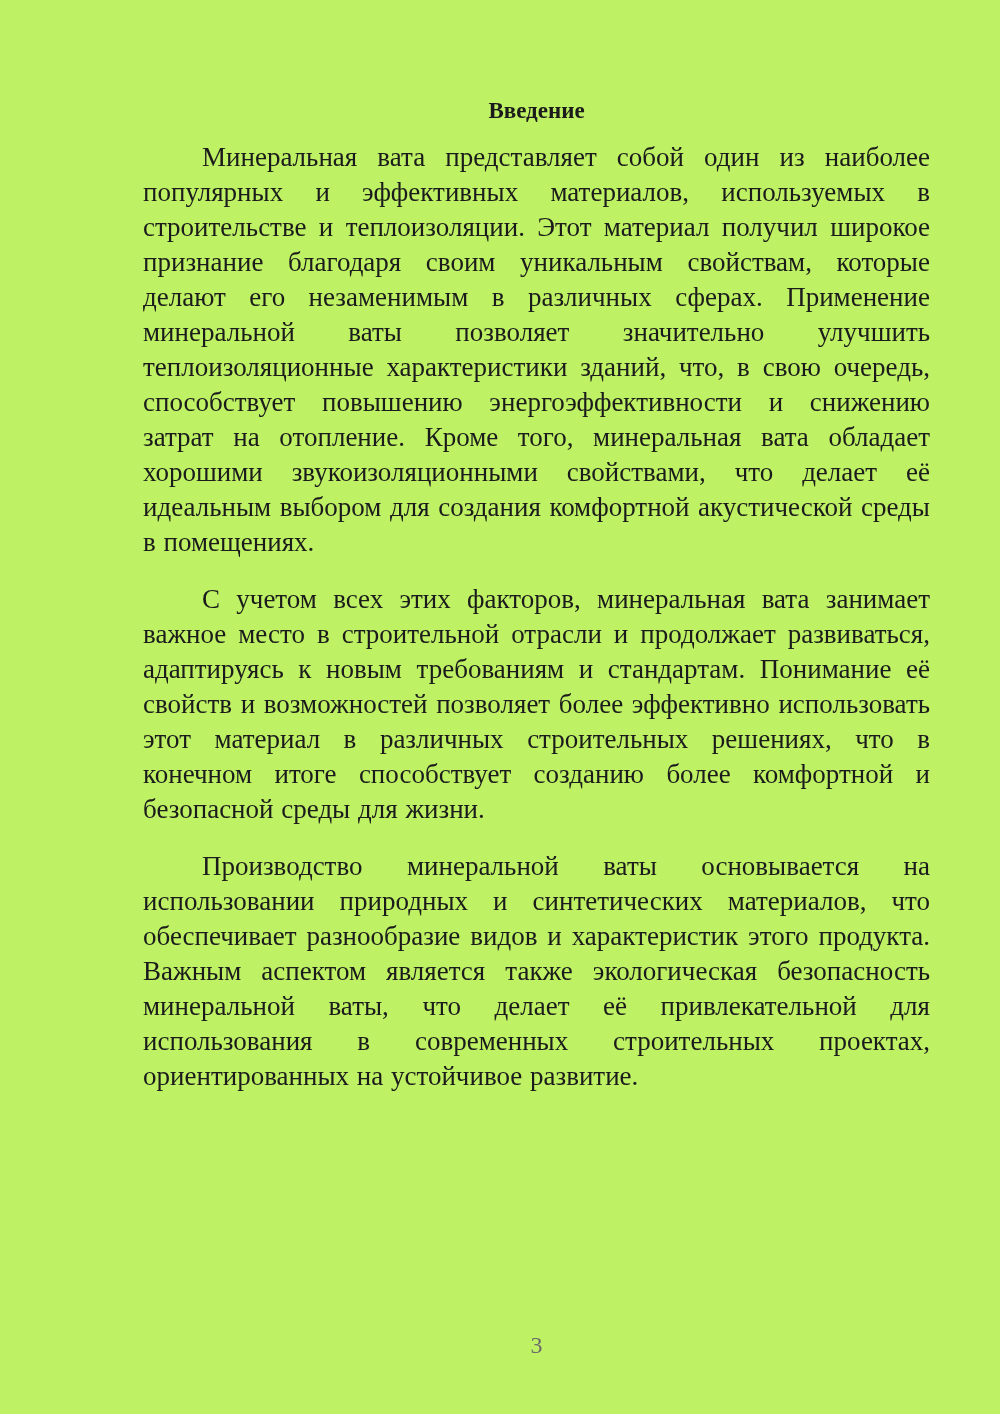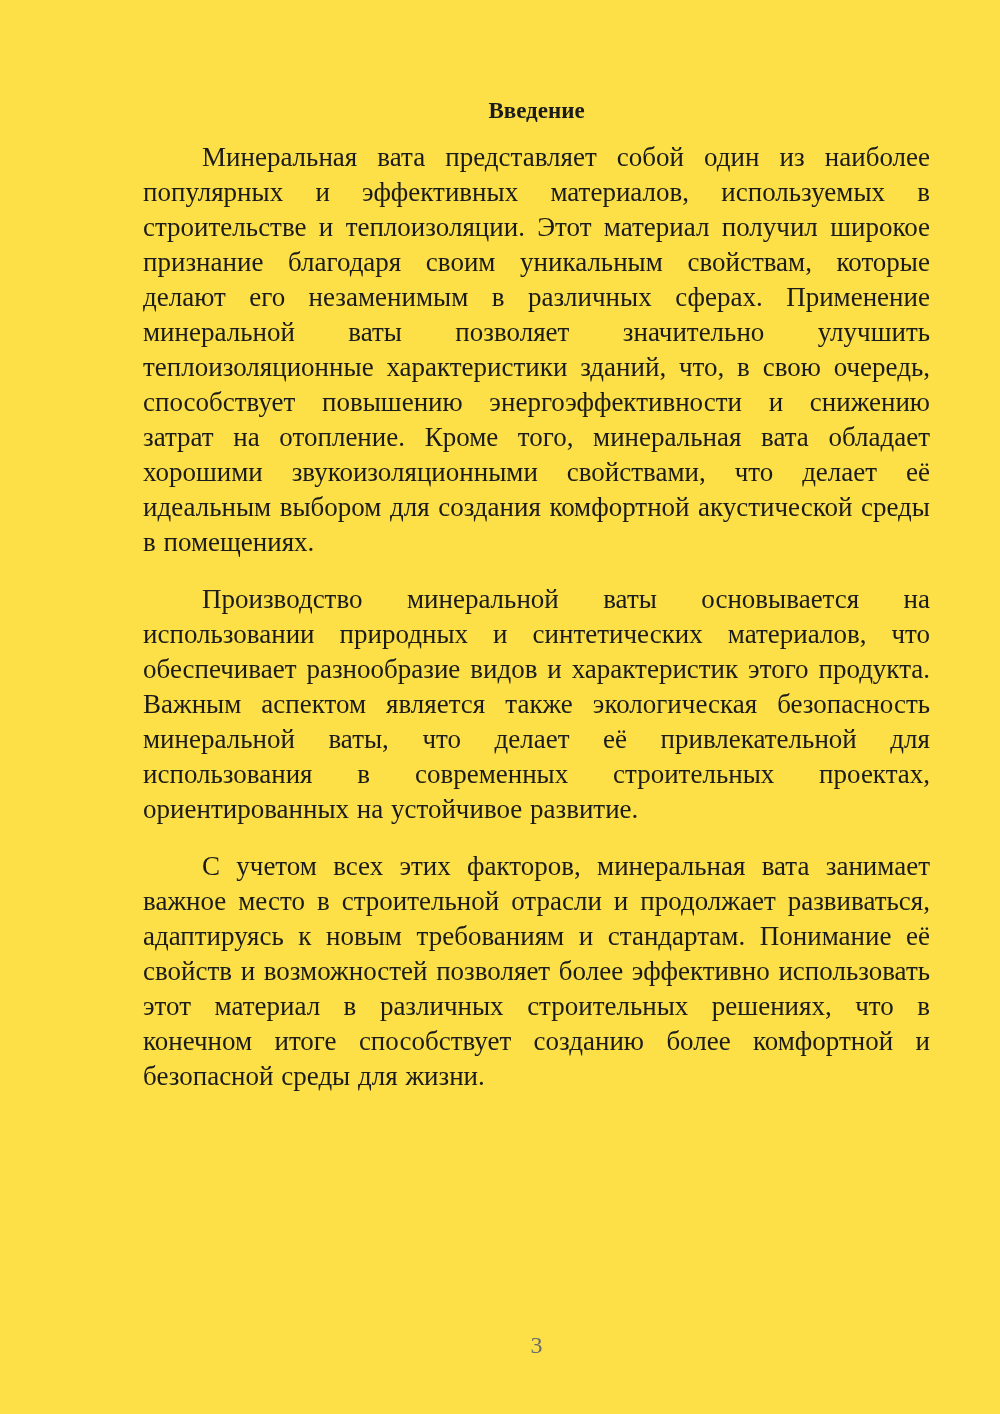--- a/index.html
+++ b/index.html
@@ -4,21 +4,21 @@
 <style>
   html, body {
     margin: 0;
     padding: 0;
     background: #ffffff;
   }
   .page {
     position: relative;
     width: 1000px;
     height: 1414px;
-    background: #fde047;
+    background: #bef264;
     overflow: hidden;
     font-family: "Liberation Serif", "DejaVu Serif", serif;
     color: #1b1b1b;
   }
   .content {
     position: absolute;
     top: 93px;
     left: 143px;
     width: 787px;
   }
@@ -52,18 +52,18 @@
   }
 </style>
 </head>
 <body>
 
 <div class="page">
   <div class="content">
     <h1 class="doc-title">Введение</h1>
     <div class="doc-body">
       <p>Минеральная вата представляет собой один из наиболее популярных и эффективных материалов, используемых в строительстве и теплоизоляции. Этот материал получил широкое признание благодаря своим уникальным свойствам, которые делают его незаменимым в различных сферах. Применение минеральной ваты позволяет значительно улучшить теплоизоляционные характеристики зданий, что, в свою очередь, способствует повышению энергоэффективности и снижению затрат на отопление. Кроме того, минеральная вата обладает хорошими звукоизоляционными свойствами, что делает её идеальным выбором для создания комфортной акустической среды в помещениях.</p>
+      <p>С учетом всех этих факторов, минеральная вата занимает важное место в строительной отрасли и продолжает развиваться, адаптируясь к новым требованиям и стандартам. Понимание её свойств и возможностей позволяет более эффективно использовать этот материал в различных строительных решениях, что в конечном итоге способствует созданию более комфортной и безопасной среды для жизни.</p>
       <p>Производство минеральной ваты основывается на использовании природных и синтетических материалов, что обеспечивает разнообразие видов и характеристик этого продукта. Важным аспектом является также экологическая безопасность минеральной ваты, что делает её привлекательной для использования в современных строительных проектах, ориентированных на устойчивое развитие.</p>
-      <p>С учетом всех этих факторов, минеральная вата занимает важное место в строительной отрасли и продолжает развиваться, адаптируясь к новым требованиям и стандартам. Понимание её свойств и возможностей позволяет более эффективно использовать этот материал в различных строительных решениях, что в конечном итоге способствует созданию более комфортной и безопасной среды для жизни.</p>
     </div>
   </div>
   <div class="page-number">3</div>
 </div>
 
 </body></html>

